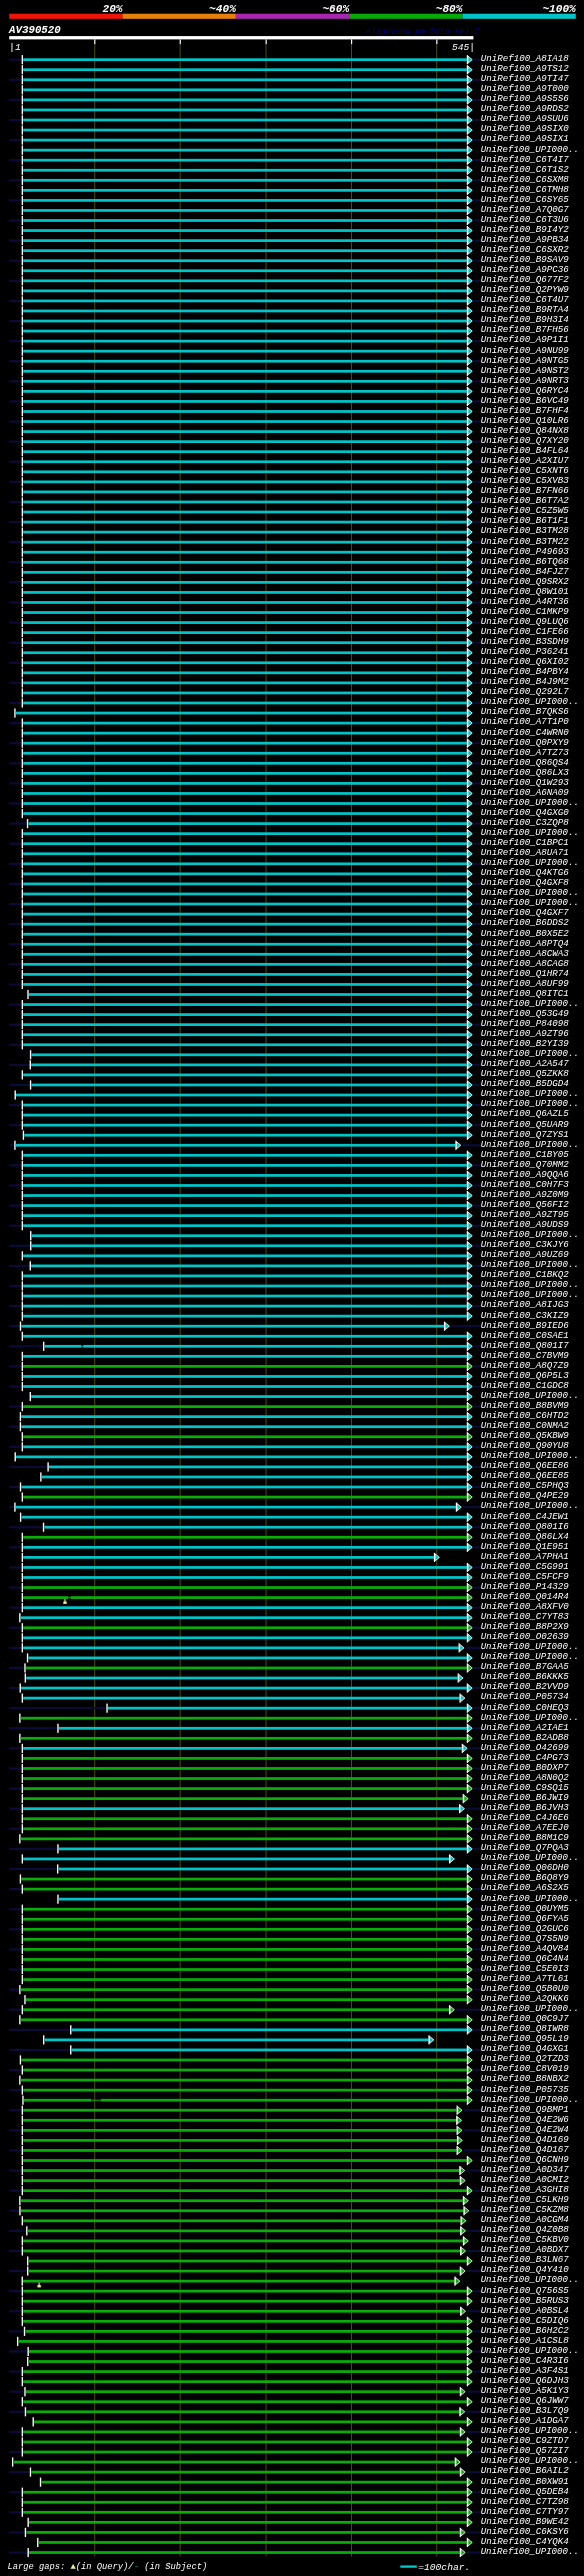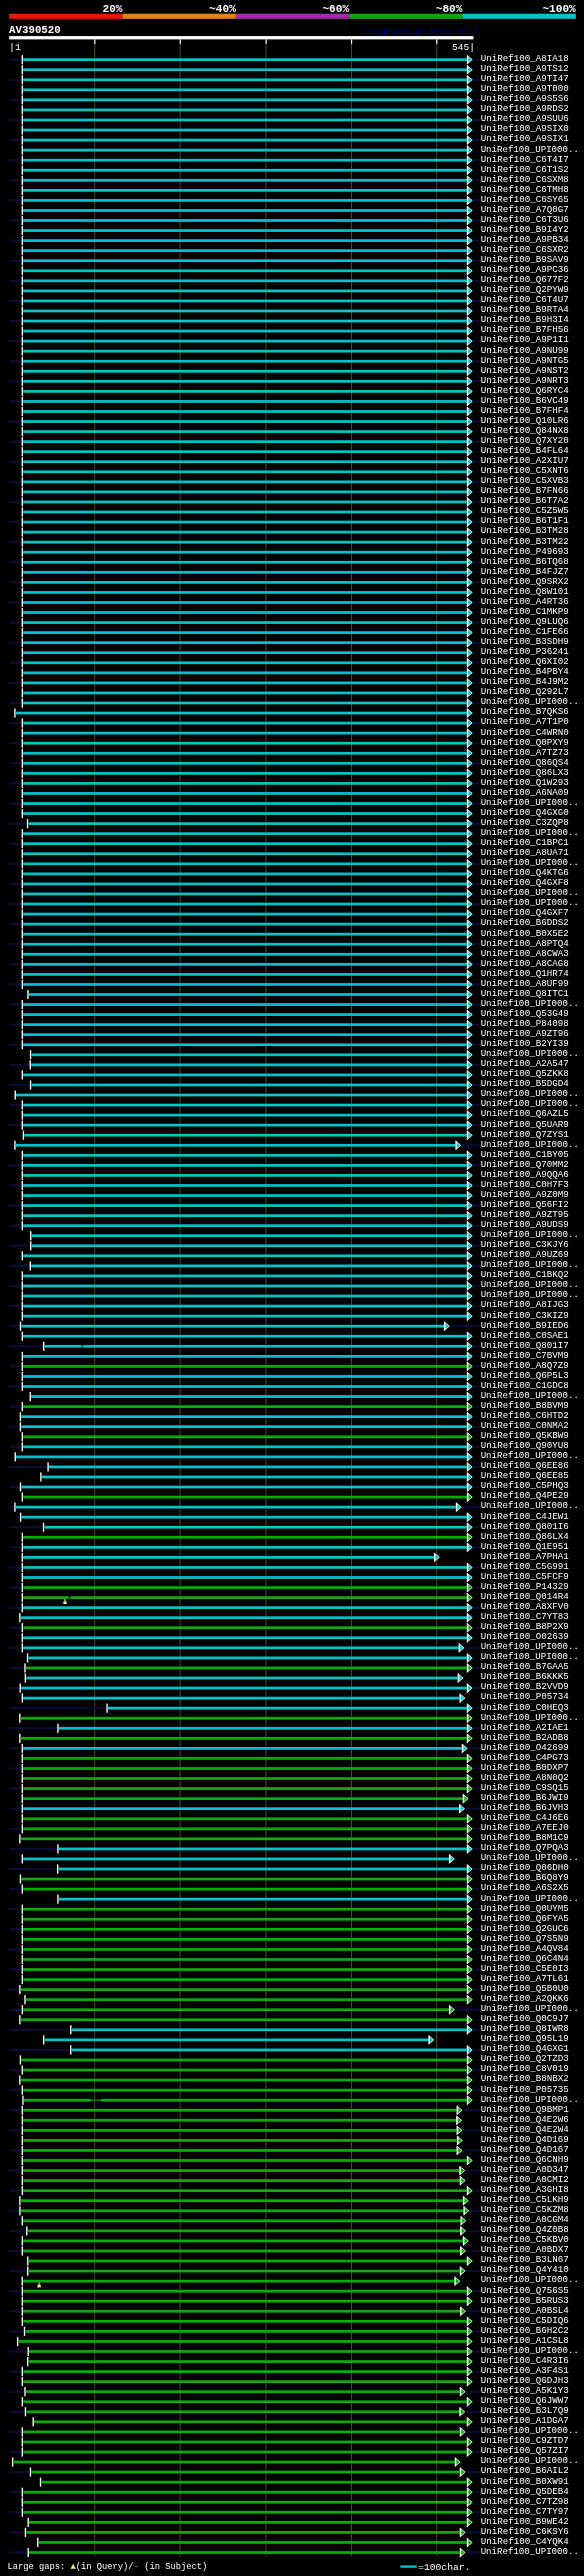--- a/index.html
+++ b/index.html
@@ -1,16 +1,16 @@
 <!DOCTYPE html>
 <html style="font-size:14.6px"><head>
 <meta charset="utf-8">
 <style>
 html,body{margin:0;padding:0;background:#000;}
-#wrap{width:585px;height:2576px;background:#000;overflow:hidden;position:relative;transform:translateZ(0);}
+#wrap{width:585px;height:2576px;background:#000;overflow:hidden;position:relative;transform:translateZ(0);font-style:italic;}
 text{font-family:"Liberation Mono",monospace;}
 </style>
 </head>
 <body>
 <div id="wrap">
 <svg id="main" width="585" height="2576" viewBox="0 0 640 2819">
       <rect x="0" y="0" width="640" height="2819" fill="#000"></rect>
       <rect x="10" y="15" width="124" height="5.6" fill="#ee1507"></rect>
       <rect x="134" y="15" width="124" height="5.6" fill="#e8800d"></rect>
       <rect x="258" y="15" width="124" height="5.6" fill="#a827b0"></rect>

